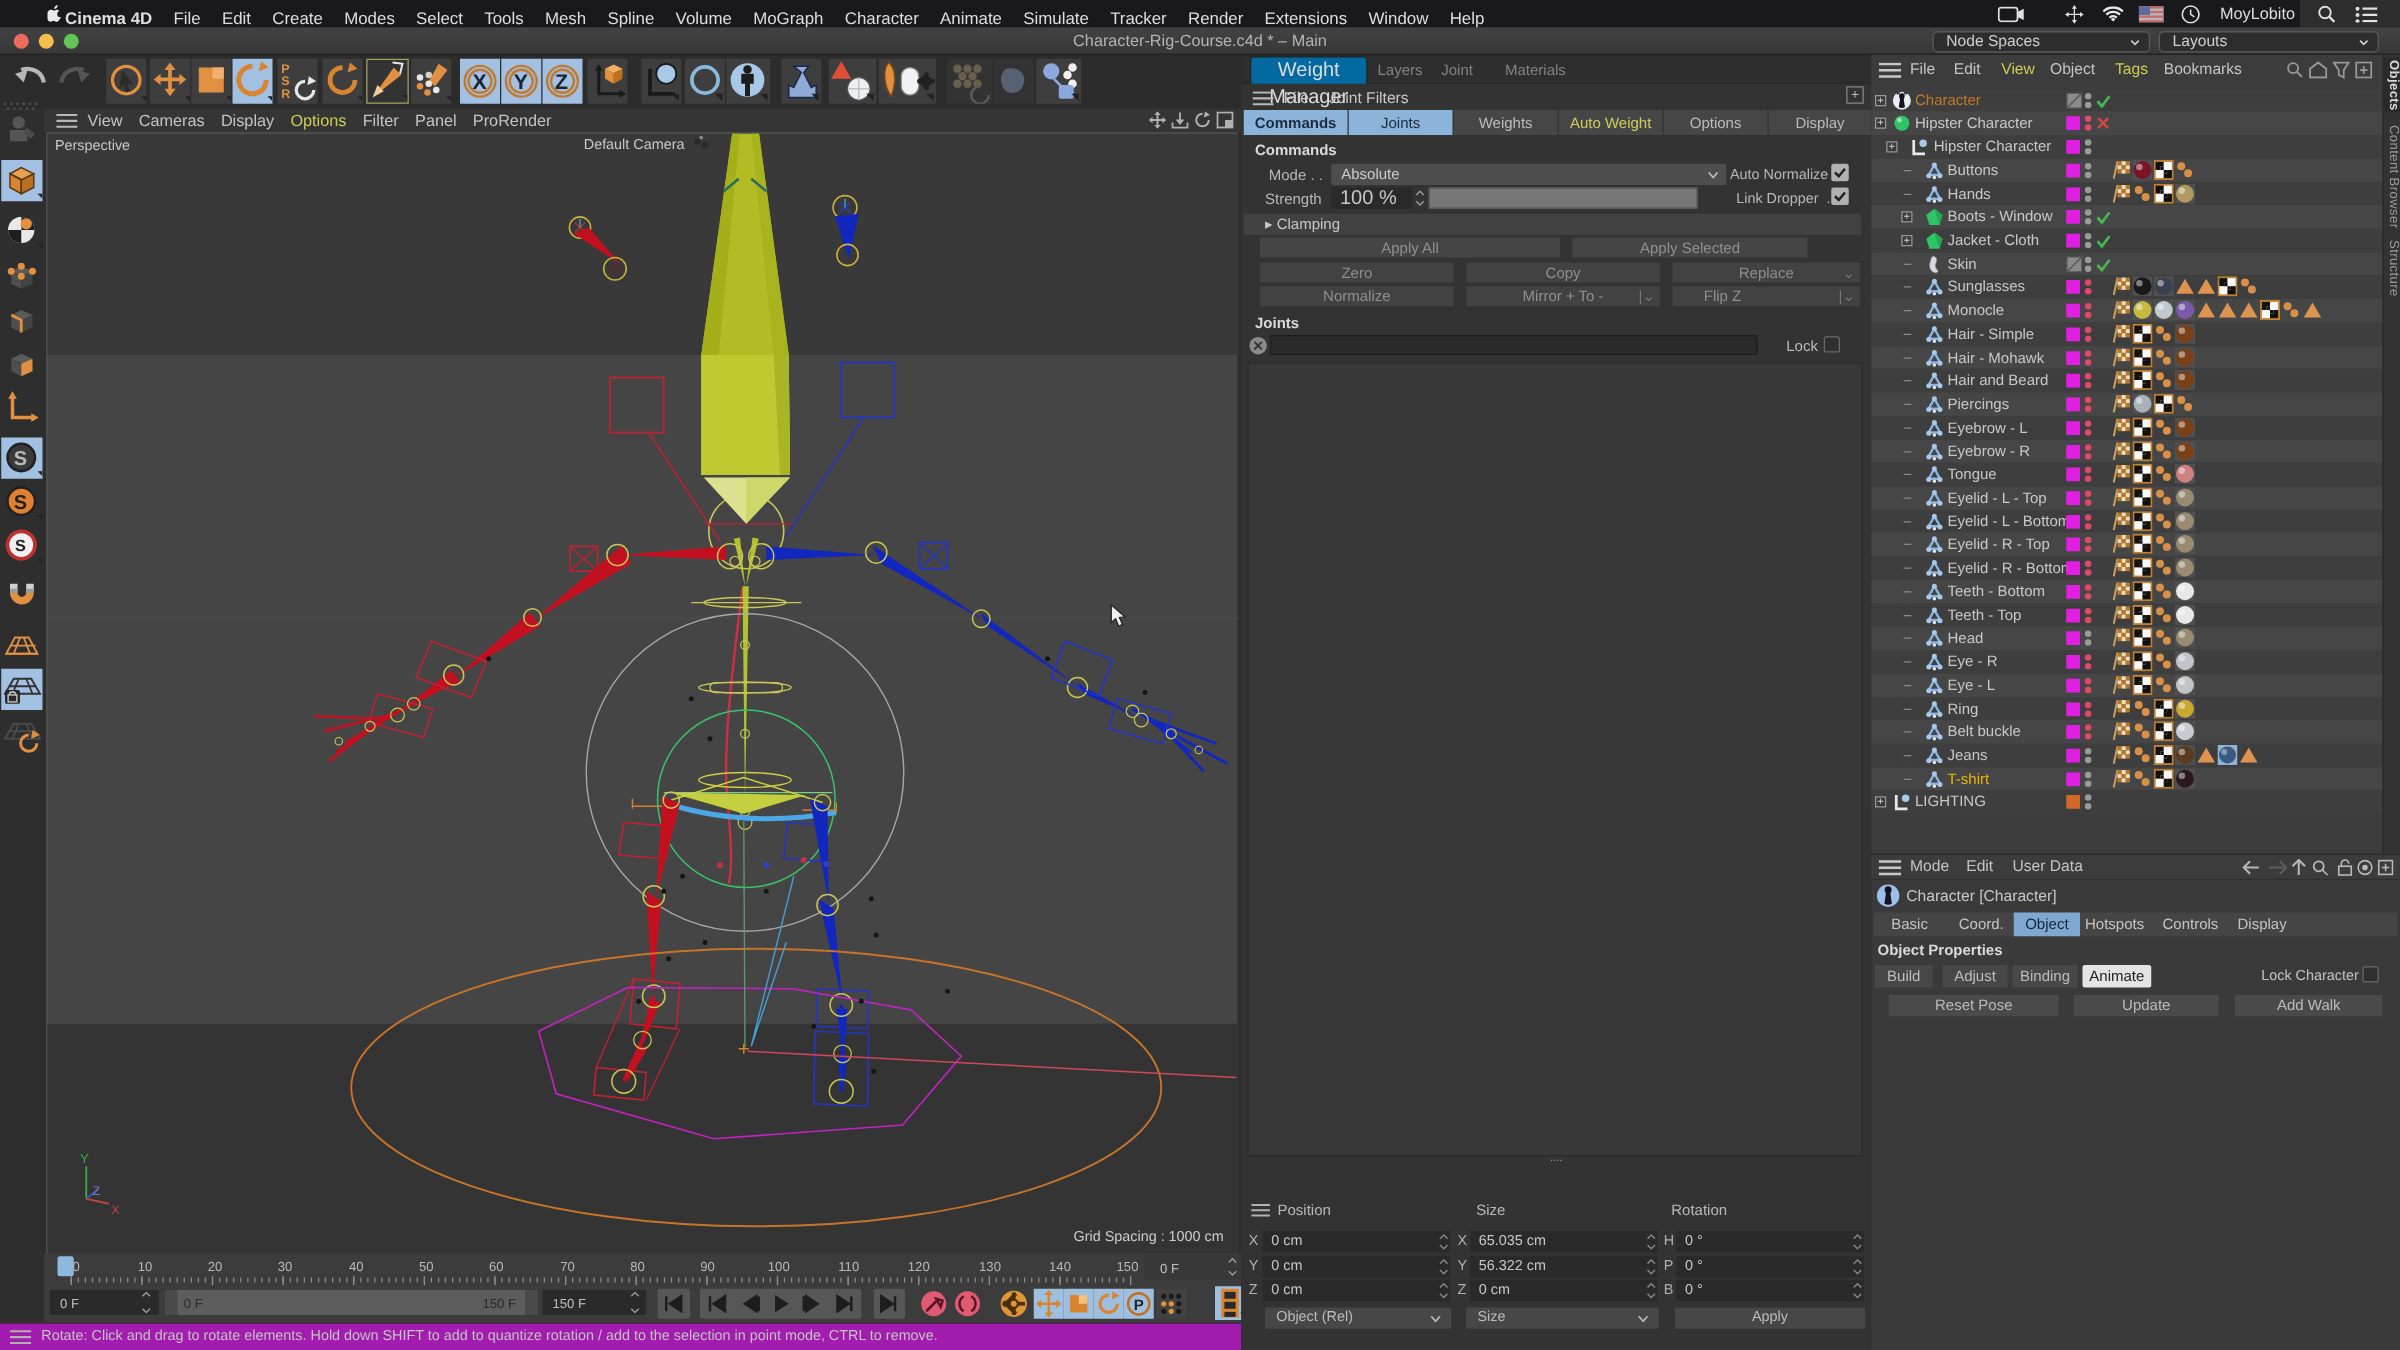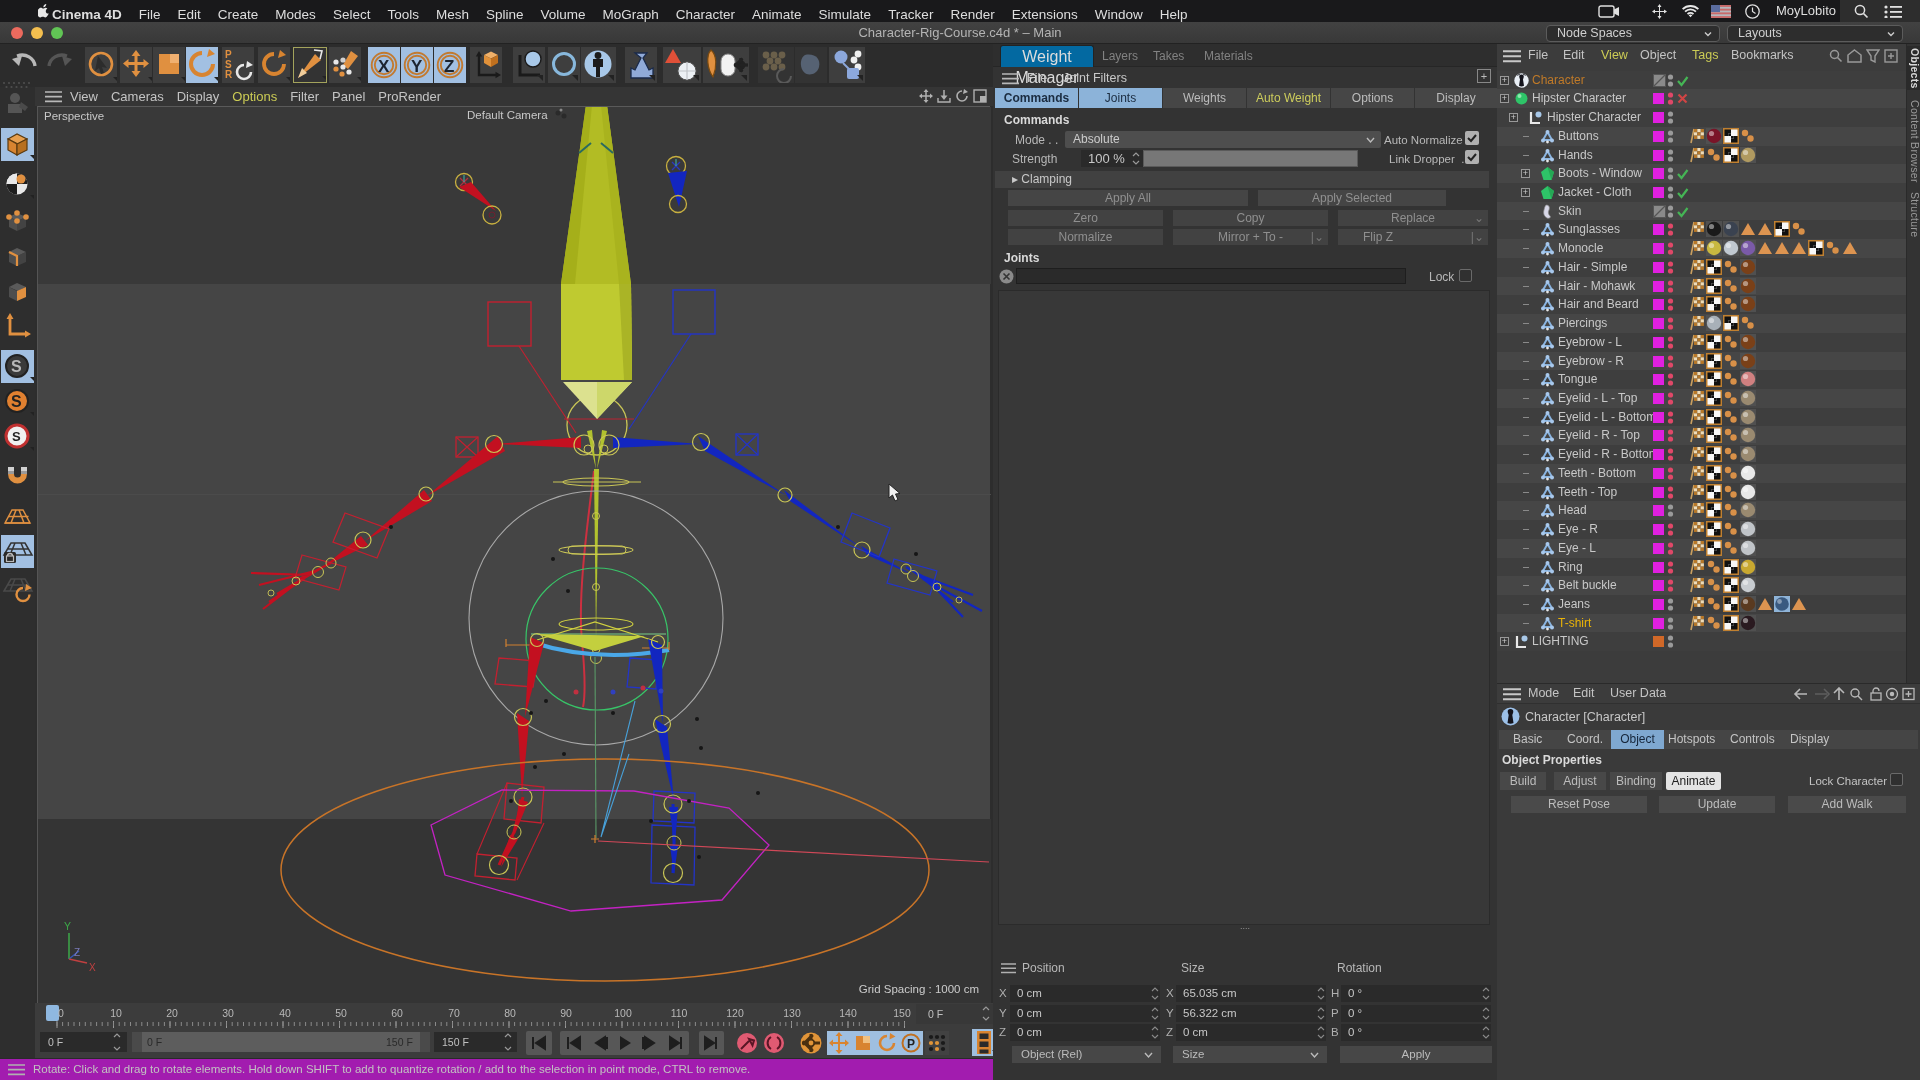--- a/index.html
+++ b/index.html
@@ -687,21 +687,21 @@
   <div id="statusbar">
     <svg class="abs" style="left:8px;top:5px" width="17" height="12" viewBox="0 0 17 12">
         <path d="M0 1h17M0 5.7h17M0 10.4h17" stroke="#b0b0b0" stroke-width="1.7"></path>
       </svg>
     <span style="position:absolute;left:33px">Rotate: Click and drag to rotate elements. Hold down SHIFT to add to quantize rotation / add to the selection in point mode, CTRL to remove.</span>
   </div>
   <div id="wmpanel">
     <div class="abs" style="left:0;top:0;width:504px;height:23px;background:#2e2e2e;border-bottom:1px solid #262626"></div>
     <div class="abs" style="left:7px;top:1px;width:94px;height:22px;background:#0369a1;border:1px solid #232323;border-bottom:none;border-radius:3px 3px 0 0;color:#dcdcdc;font-size:16px;line-height:21px;text-align:center">Weight Manager</div>
     <span class="abs" style="left:109px;top:5px;color:#828282;font-size:12px">Layers</span>
-    <span class="abs" style="left:160px;top:5px;color:#828282;font-size:12px">Takes</span>
+    <span class="abs" style="left:160px;top:5px;color:#828282;font-size:12px">Joint</span>
     <span class="abs" style="left:211px;top:5px;color:#828282;font-size:12px">Materials</span>
     <svg class="abs" style="left:9px;top:29px" width="17" height="12" viewBox="0 0 17 12">
         <path d="M0 1h17M0 5.7h17M0 10.4h17" stroke="#b8b8b8" stroke-width="1.7"></path>
       </svg>
     <span class="abs" style="left:34px;top:27px;font-size:12.5px;color:#c8c8c8">File</span>
     <span class="abs" style="left:70px;top:27px;font-size:12.5px;color:#c8c8c8">Joint Filters</span>
     <div class="abs" style="left:484px;top:25px;width:14px;height:14px;border:1px solid #888;color:#bbb;font-size:11px;line-height:12px;text-align:center">+</div>
 
     <div class="btn" style="left:2px;top:44px;width:83px;height:20px;background:#8cb3d9;color:#1b2c40;font-size:12px;line-height:20px;font-weight:bold">Commands</div>
     <div class="btn" style="left:86px;top:44px;width:83px;height:20px;background:#8cb3d9;color:#1b2c40;font-size:12px;line-height:20px">Joints</div>
@@ -715,21 +715,21 @@
     <div class="abs" style="left:72px;top:87px;width:316px;height:17px;background:#4e4e4e;border-radius:2px;color:#cccccc;font-size:12px;line-height:17px;padding-left:8px">Absolute
       <svg class="abs" style="right:6px;top:5px" width="9" height="8" viewBox="0 0 9 8">
           <path d="M1 2 4.5 6 8 2" fill="none" stroke="#bbb" stroke-width="1.4"></path>
         </svg></div>
     <span class="abs" style="left:391px;top:90px;font-size:11.5px;color:#b8b8b8">Auto Normalize</span>
     <div class="abs" style="left:472px;top:87px;width:14px;height:14px;background:#b0b0b0;border-radius:2px"><svg width="14" height="14" viewBox="0 0 14 14">
           <path d="M3 7l3 3 5-6" fill="none" stroke="#222" stroke-width="2"></path>
         </svg></div>
 
     <span class="abs" style="left:19px;top:108px;font-size:12px;color:#b8b8b8">Strength</span>
-    <div class="inp" style="left:88px;top:106px;width:65px;height:17px;font-size:13px;line-height:17px;padding-left:7px">100 %</div>
+    <div class="inp" style="left:72px;top:106px;width:65px;height:17px;font-size:16px;line-height:17px;padding-left:7px">100 %</div>
     <svg class="abs" style="left:138px;top:106px" width="10" height="17" viewBox="0 0 10 17">
         <path d="M2 6l3-3 3 3M2 11l3 3 3-3" fill="none" stroke="#999" stroke-width="1.2"></path>
       </svg>
     <div class="abs" style="left:150px;top:106px;width:215px;height:17px;background:#777777;border:1px solid #5a5a5a"></div>
     <span class="abs" style="left:396px;top:109px;font-size:11.5px;color:#b8b8b8">Link Dropper &nbsp;.</span>
     <div class="abs" style="left:472px;top:106px;width:14px;height:14px;background:#b0b0b0;border-radius:2px"><svg width="14" height="14" viewBox="0 0 14 14">
           <path d="M3 7l3 3 5-6" fill="none" stroke="#222" stroke-width="2"></path>
         </svg></div>
 
     <div class="abs" style="left:2px;top:127px;width:494px;height:17px;background:#414141;color:#c8c8c8;font-size:12px;line-height:17px"><span style="margin-left:17px">▸&nbsp;Clamping</span></div>

